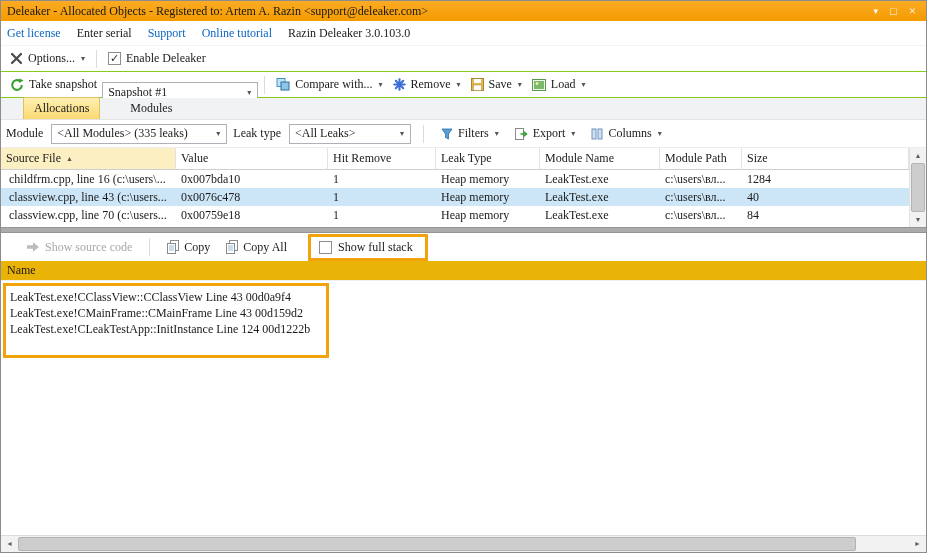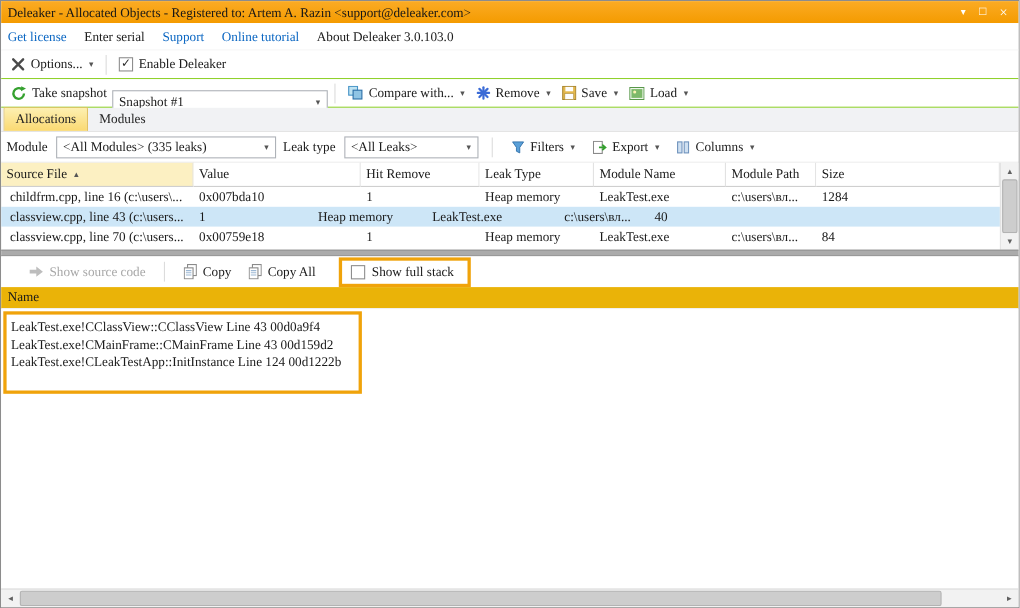--- a/index.html
+++ b/index.html
@@ -53,30 +53,30 @@
   }
   .combobox {
     height:20px; border:1px solid #aeb2b8; background:#fff;
     display:flex; align-items:center; justify-content:space-between;
     padding-left:5px; cursor:default;
   }
   .combo-arrow {
     width:16px; align-self:stretch; display:flex; align-items:center; justify-content:center;
     font-size:8px; color:#555;
   }
-  .snapshot-combo { width:196px;margin-top:15px; }
-  .module-combo   { width:200px; }
+  .snapshot-combo { width:156px;margin-top:15px; }
+  .module-combo   { width:176px; }
   .leak-combo     { width:122px; }
   
   .tabrow {
     height:22px; flex:0 0 22px; background:#f1f2f4;
     display:flex; align-items:flex-end; padding:0 0 0 2px;
     border-bottom:1px solid #e4e4e4;
   }
-  .tab { padding:3px 10px 3px 10px; cursor:default; color:#222; }
+  .tab { padding:3px 10px 3px 10px; cursor:default; color:#222;margin-left:20px; }
   .tab.active {
     background:linear-gradient(#fdf0b2,#fad972);
     border:1px solid #e2c163; border-bottom:none; border-radius:2px 2px 0 0;
   }
   
   .filterbar {
     height:27px; flex:0 0 27px; background:#fff;
     display:flex; align-items:center; gap:6px; padding:0 5px;
   }
   .filterbar .label { margin-right:2px; }
@@ -151,21 +151,21 @@
       <span class="wc-max">□</span>
       <span class="wc-close">×</span>
     </div>
   </div>
 
   <div class="linkbar">
     <span class="link">Get license</span>
     <span class="plainlink">Enter serial</span>
     <span class="link">Support</span>
     <span class="link">Online tutorial</span>
-    <span class="plainlink">About Deleaker 3.0.103.0</span>
+    <span class="plainlink">Razin Deleaker 3.0.103.0</span>
   </div>
 
   <div class="toolbar options-row">
     <div class="tool-btn">
       <span>
         <svg width="13" height="13" viewBox="0 0 13 13">
             <path d="M2 2 L11 11 M11 2 L2 11" stroke="#4a4a4a" stroke-width="2.2" stroke-linecap="round"></path>
           </svg>
       </span>
       <span>Options...</span>
@@ -307,20 +307,21 @@
         <div class="cell src c0">childfrm.cpp, line 16 (c:\users\...</div>
         <div class="cell c1">0x007bda10</div>
         <div class="cell c2">1</div>
         <div class="cell c3">Heap memory</div>
         <div class="cell c4">LeakTest.exe</div>
         <div class="cell c5">c:\users\вл...</div>
         <div class="cell c6">1284</div>
       </div>
       <div class="grid-row selected">
         <div class="cell src c0">classview.cpp, line 43 (c:\users...</div>
+        <div class="cell c1">0x0076c478</div>
         <div class="cell c2">1</div>
         <div class="cell c3">Heap memory</div>
         <div class="cell c4">LeakTest.exe</div>
         <div class="cell c5">c:\users\вл...</div>
         <div class="cell c6">40</div>
       </div>
       <div class="grid-row">
         <div class="cell src c0">classview.cpp, line 70 (c:\users...</div>
         <div class="cell c1">0x00759e18</div>
         <div class="cell c2">1</div>

